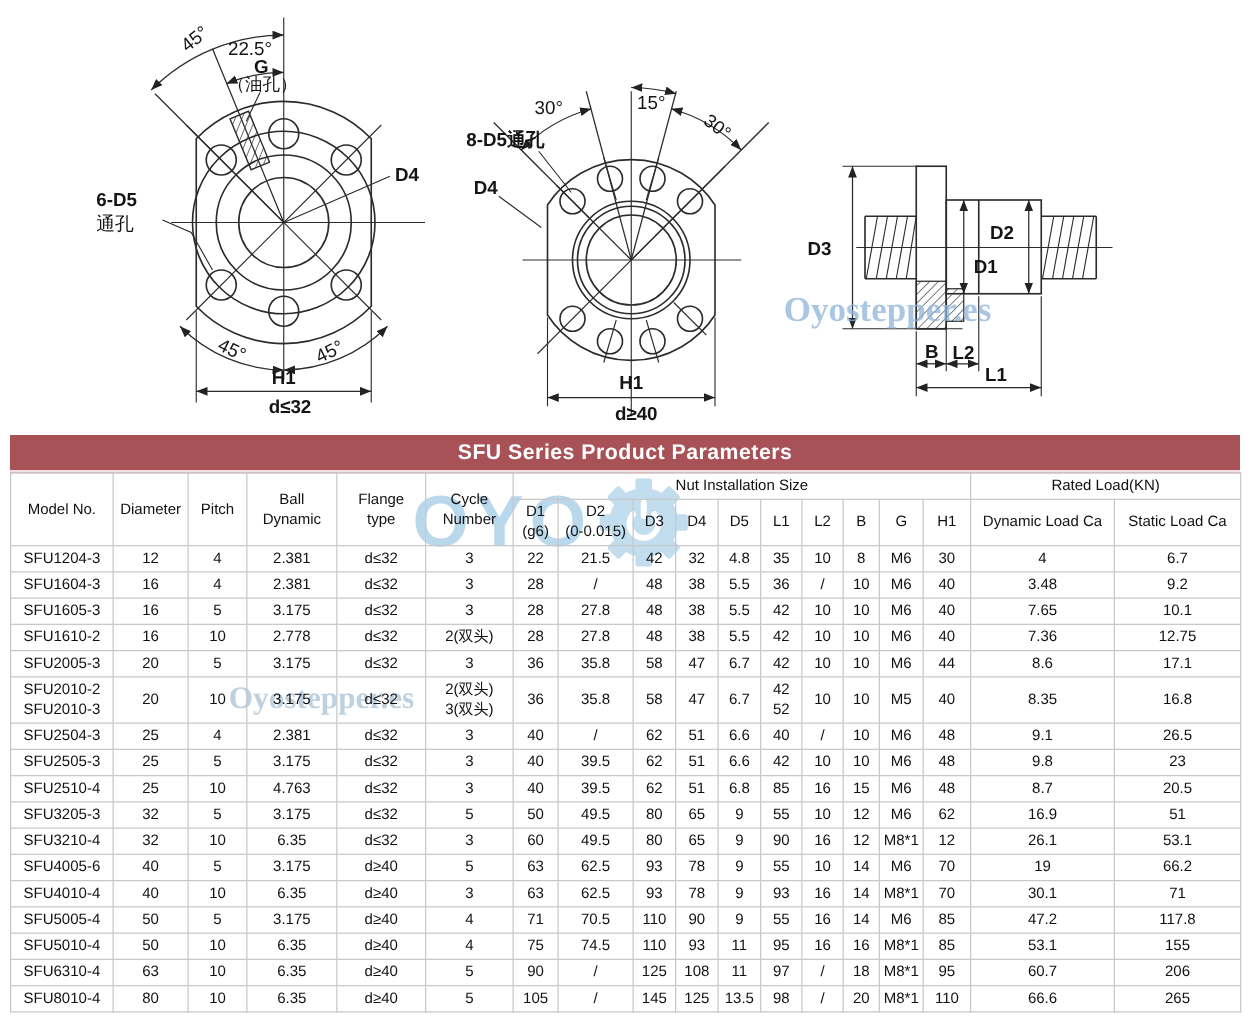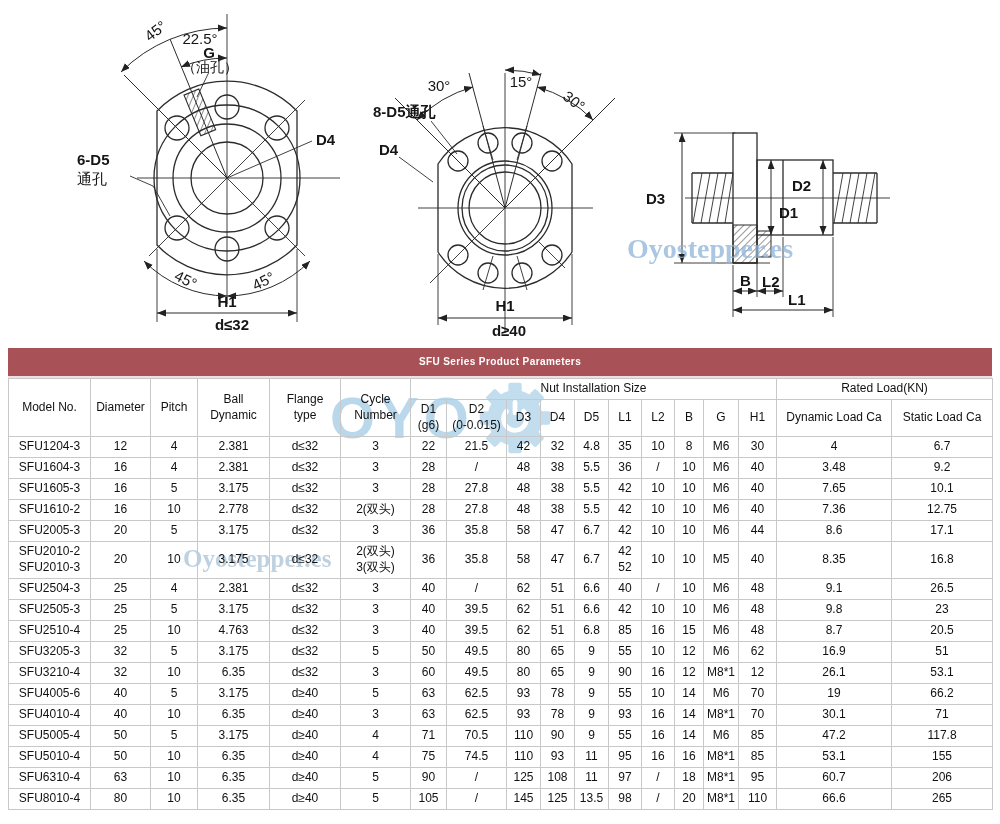--- a/index.html
+++ b/index.html
@@ -12,21 +12,21 @@
   #dg3{left:640px;top:95px;}
   svg{overflow:visible;}
   svg text{font-family:"Liberation Sans",sans-serif;fill:#151515;font-size:14px;}
   svg .big{font-size:15px;}
   svg .ln{stroke:#2b2b2b;stroke-width:1.3;fill:none;}
   svg .thin{stroke:#2b2b2b;stroke-width:0.9;fill:none;}
   svg .dim{stroke:#2b2b2b;stroke-width:1;fill:none;}
 
   .titlebar{position:absolute;left:8px;top:348px;width:984px;height:28px;background:#a85258;
     border-bottom:2px solid #f0dfe1;color:#fff;text-align:center;z-index:4;}
-  .titlebar span{display:inline-block;line-height:28px;font-size:10px;font-weight:bold;letter-spacing:.4px;}
+  .titlebar span{display:inline-block;line-height:28px;font-size:17px;font-weight:bold;letter-spacing:.4px;}
 
   table.params{position:absolute;left:8px;top:378px;width:984px;border-collapse:collapse;
     table-layout:fixed;z-index:3;background:transparent;}
   .params th,.params td{border:1px solid #c8c8c8;text-align:center;vertical-align:middle;
     padding:0 1px;font-size:12px;color:#111;white-space:pre-line;line-height:1.3;overflow:hidden;}
   .params thead th{font-weight:normal;font-size:12px;}
   .params thead tr.grp th{height:20px;}
   .params thead tr.sub th{height:36px;}
   .params tbody tr{height:21px;margin-top:47px;}
   .params tbody tr.tall{height:37px;}

